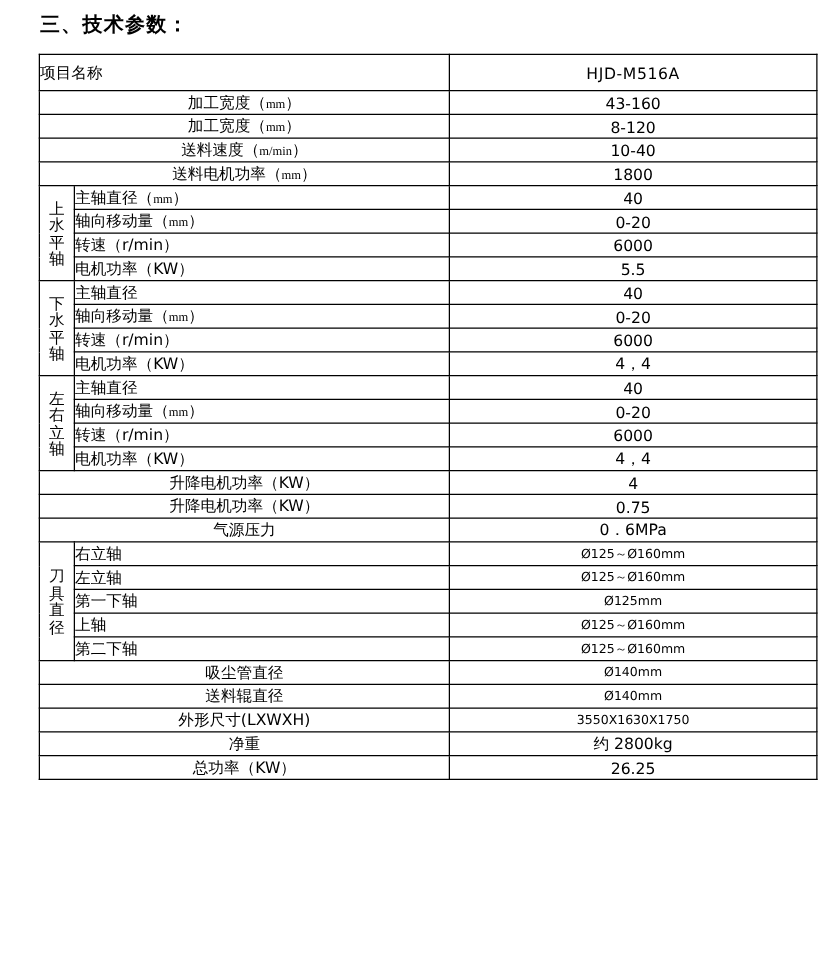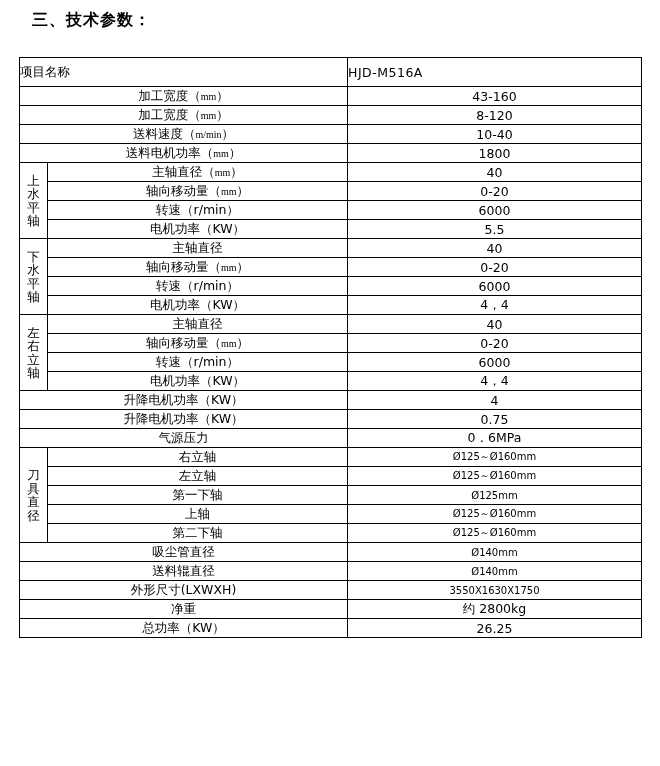--- a/index.html
+++ b/index.html
@@ -19,26 +19,26 @@
     width: 660px;
     height: 766px;
     box-sizing: border-box;
     padding: 0 12px;
   }
   .section-heading {
     font-family: Liberation Mono, monospace;
     font-weight: bold;
     font-size: 16px;
     letter-spacing: 1px;
-    margin: 10px 0 26px 20px;
+    margin: 10px 0 12px 20px;
   }
   table.spec {
     border-collapse: collapse;
     width: 622px;
-    margin-left: 7px;
+    margin-left: 19px;
     table-layout: fixed;
   }
   table.spec td, table.spec th {
     border: 1px solid #000;
     padding: 0;
     font-size: 12.5px;
     font-family: "DejaVu Sans", sans-serif;
     font-weight: normal;
     vertical-align: middle;
   }
@@ -47,36 +47,35 @@
     font-weight: bold;
     font-family: "DejaVu Sans", sans-serif;
     padding: 8px 0 8px 8px;
     text-align: left;
     height: 28px;
   }
   .hdr-right {
     font-size: 17px;
     font-weight: bold;
     font-family: "Liberation Serif", serif;
-    text-align: left;
+    text-align: center;
     letter-spacing: 0.5px;
   }
   .lbl {
     padding: 3px 0 3px 8px;
     text-align: center;
     height: 18px;
     white-space: nowrap;
   }
   .lbl .unit {
     font-size: 10px;
     font-family: "Liberation Serif", serif;
   }
   .sublbl {
     padding: 3px 0;
-    text-align: center;
     height: 18px;
     white-space: nowrap;
   }
   .sublbl .unit {
     font-size: 10px;
     font-family: "Liberation Serif", serif;
   }
   .val {
     text-align: center;
     font-family: "Liberation Serif", serif;

